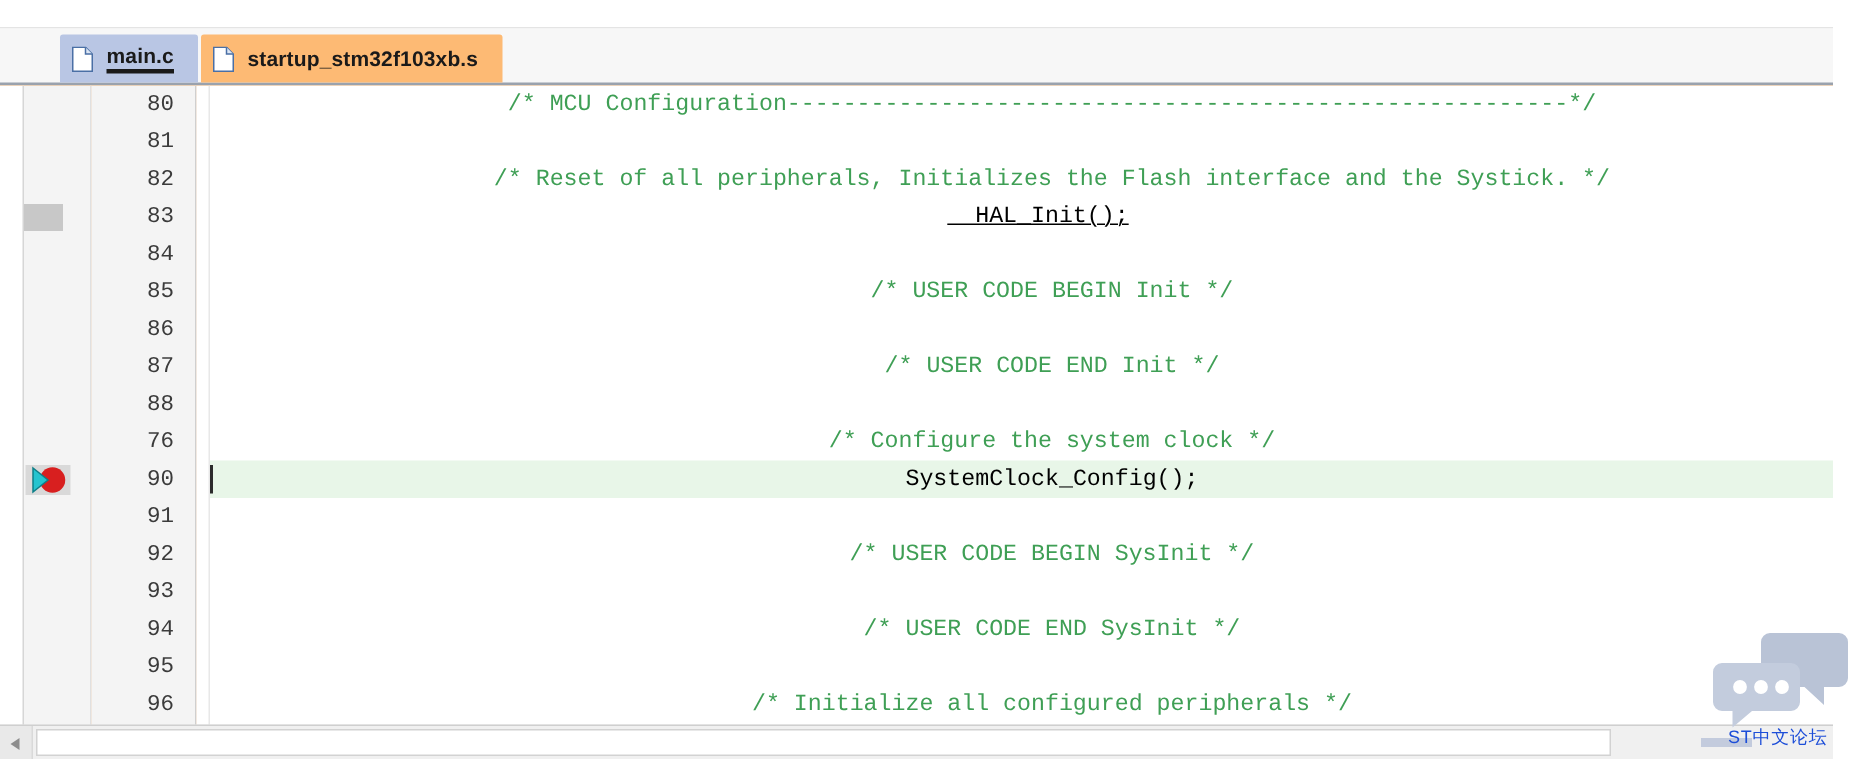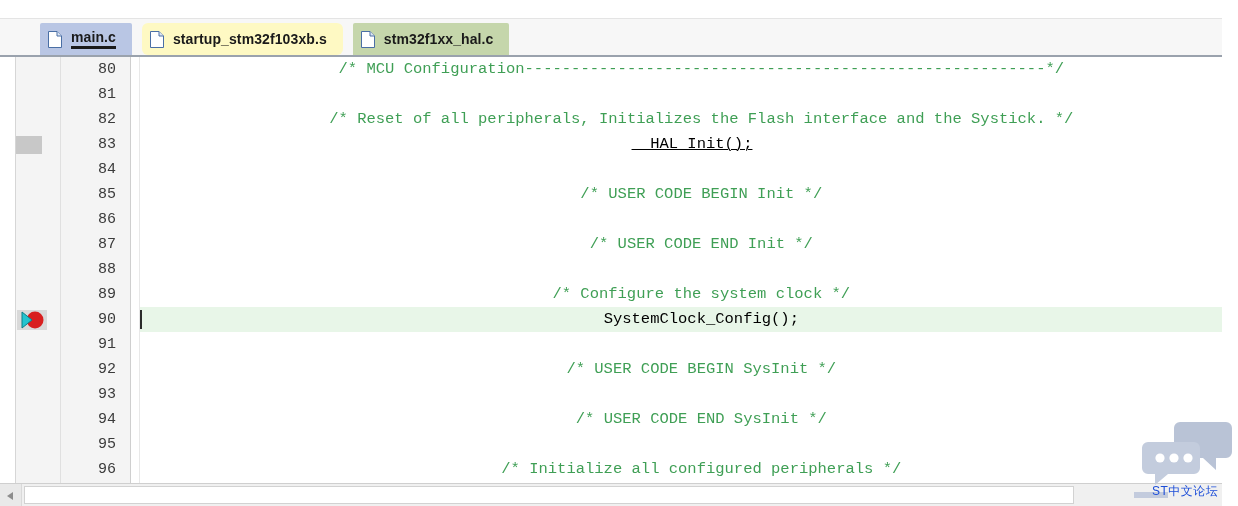--- a/index.html
+++ b/index.html
@@ -45,21 +45,21 @@
     height: 34px;
     display: flex;
     align-items: flex-end;
   }
   .tab {
     position: relative;
     height: 32px;
     display: flex;
     align-items: center;
     padding: 0 16px 0 8px;
-    margin-right: 10px;
+    margin-right: 2px;
     box-sizing: border-box;
     cursor: default;
     border-top-left-radius: 2px;
     border-top-right-radius: 2px;
   }
   
   .tab::before {
     content: "";
     position: absolute;
     left: -11px;
@@ -68,22 +68,21 @@
     height: 100%;
     transform: skewX(-22deg);
     border-top-left-radius: 3px;
     background: inherit;
     z-index: -1;
   }
   .tab.active {
     background: #b9c6e4;
   }
   .tab.yellow {
-    background: #fef9c3;
-    border-radius: 6px;
+    background: #fdba74;
   }
   .tab.green {
     background: #c5d6ab;
   }
   .tab-label {
     font-size: 14px;
     font-weight: bold;
     color: #1a1a1a;
     white-space: nowrap;
     letter-spacing: 0.1px;
@@ -320,29 +319,20 @@
         </div>
         <div class="tab yellow">
           <span class="file-icon">
             <svg width="14" height="17" viewBox="0 0 14 17">
               <path d="M0.5 0.5 H9 L13.5 5 V16.5 H0.5 Z" fill="#ffffff" stroke="#4a6fa5" stroke-width="1"></path>
               <path d="M9 0.5 V5 H13.5" fill="#dce6f4" stroke="#4a6fa5" stroke-width="1"></path>
             </svg>
           </span>
           <span class="tab-label">startup_stm32f103xb.s</span>
         </div>
-        <div class="tab green">
-          <span class="file-icon">
-            <svg width="14" height="17" viewBox="0 0 14 17">
-              <path d="M0.5 0.5 H9 L13.5 5 V16.5 H0.5 Z" fill="#ffffff" stroke="#4a6fa5" stroke-width="1"></path>
-              <path d="M9 0.5 V5 H13.5" fill="#dce6f4" stroke="#4a6fa5" stroke-width="1"></path>
-            </svg>
-          </span>
-          <span class="tab-label">stm32f1xx_hal.c</span>
-        </div>
       </div>
   </div>
 
   <div class="editor">
     <div class="annot-strip"></div>
 
     <div class="marker-ruler" id="marker-ruler">
         <div class="marker-cell"></div>
         <div class="marker-cell"></div>
         <div class="marker-cell"></div>
@@ -374,21 +364,21 @@
     <div class="lineno-ruler" id="lineno-ruler">
         <div class="lineno">80</div>
         <div class="lineno">81</div>
         <div class="lineno">82</div>
         <div class="lineno">83</div>
         <div class="lineno">84</div>
         <div class="lineno">85</div>
         <div class="lineno">86</div>
         <div class="lineno">87</div>
         <div class="lineno">88</div>
-        <div class="lineno">89</div>
+        <div class="lineno">76</div>
         <div class="lineno">90</div>
         <div class="lineno">91</div>
         <div class="lineno">92</div>
         <div class="lineno">93</div>
         <div class="lineno">94</div>
         <div class="lineno">95</div>
         <div class="lineno">96</div>
       </div>
 
     <div class="fold-ruler"></div>

